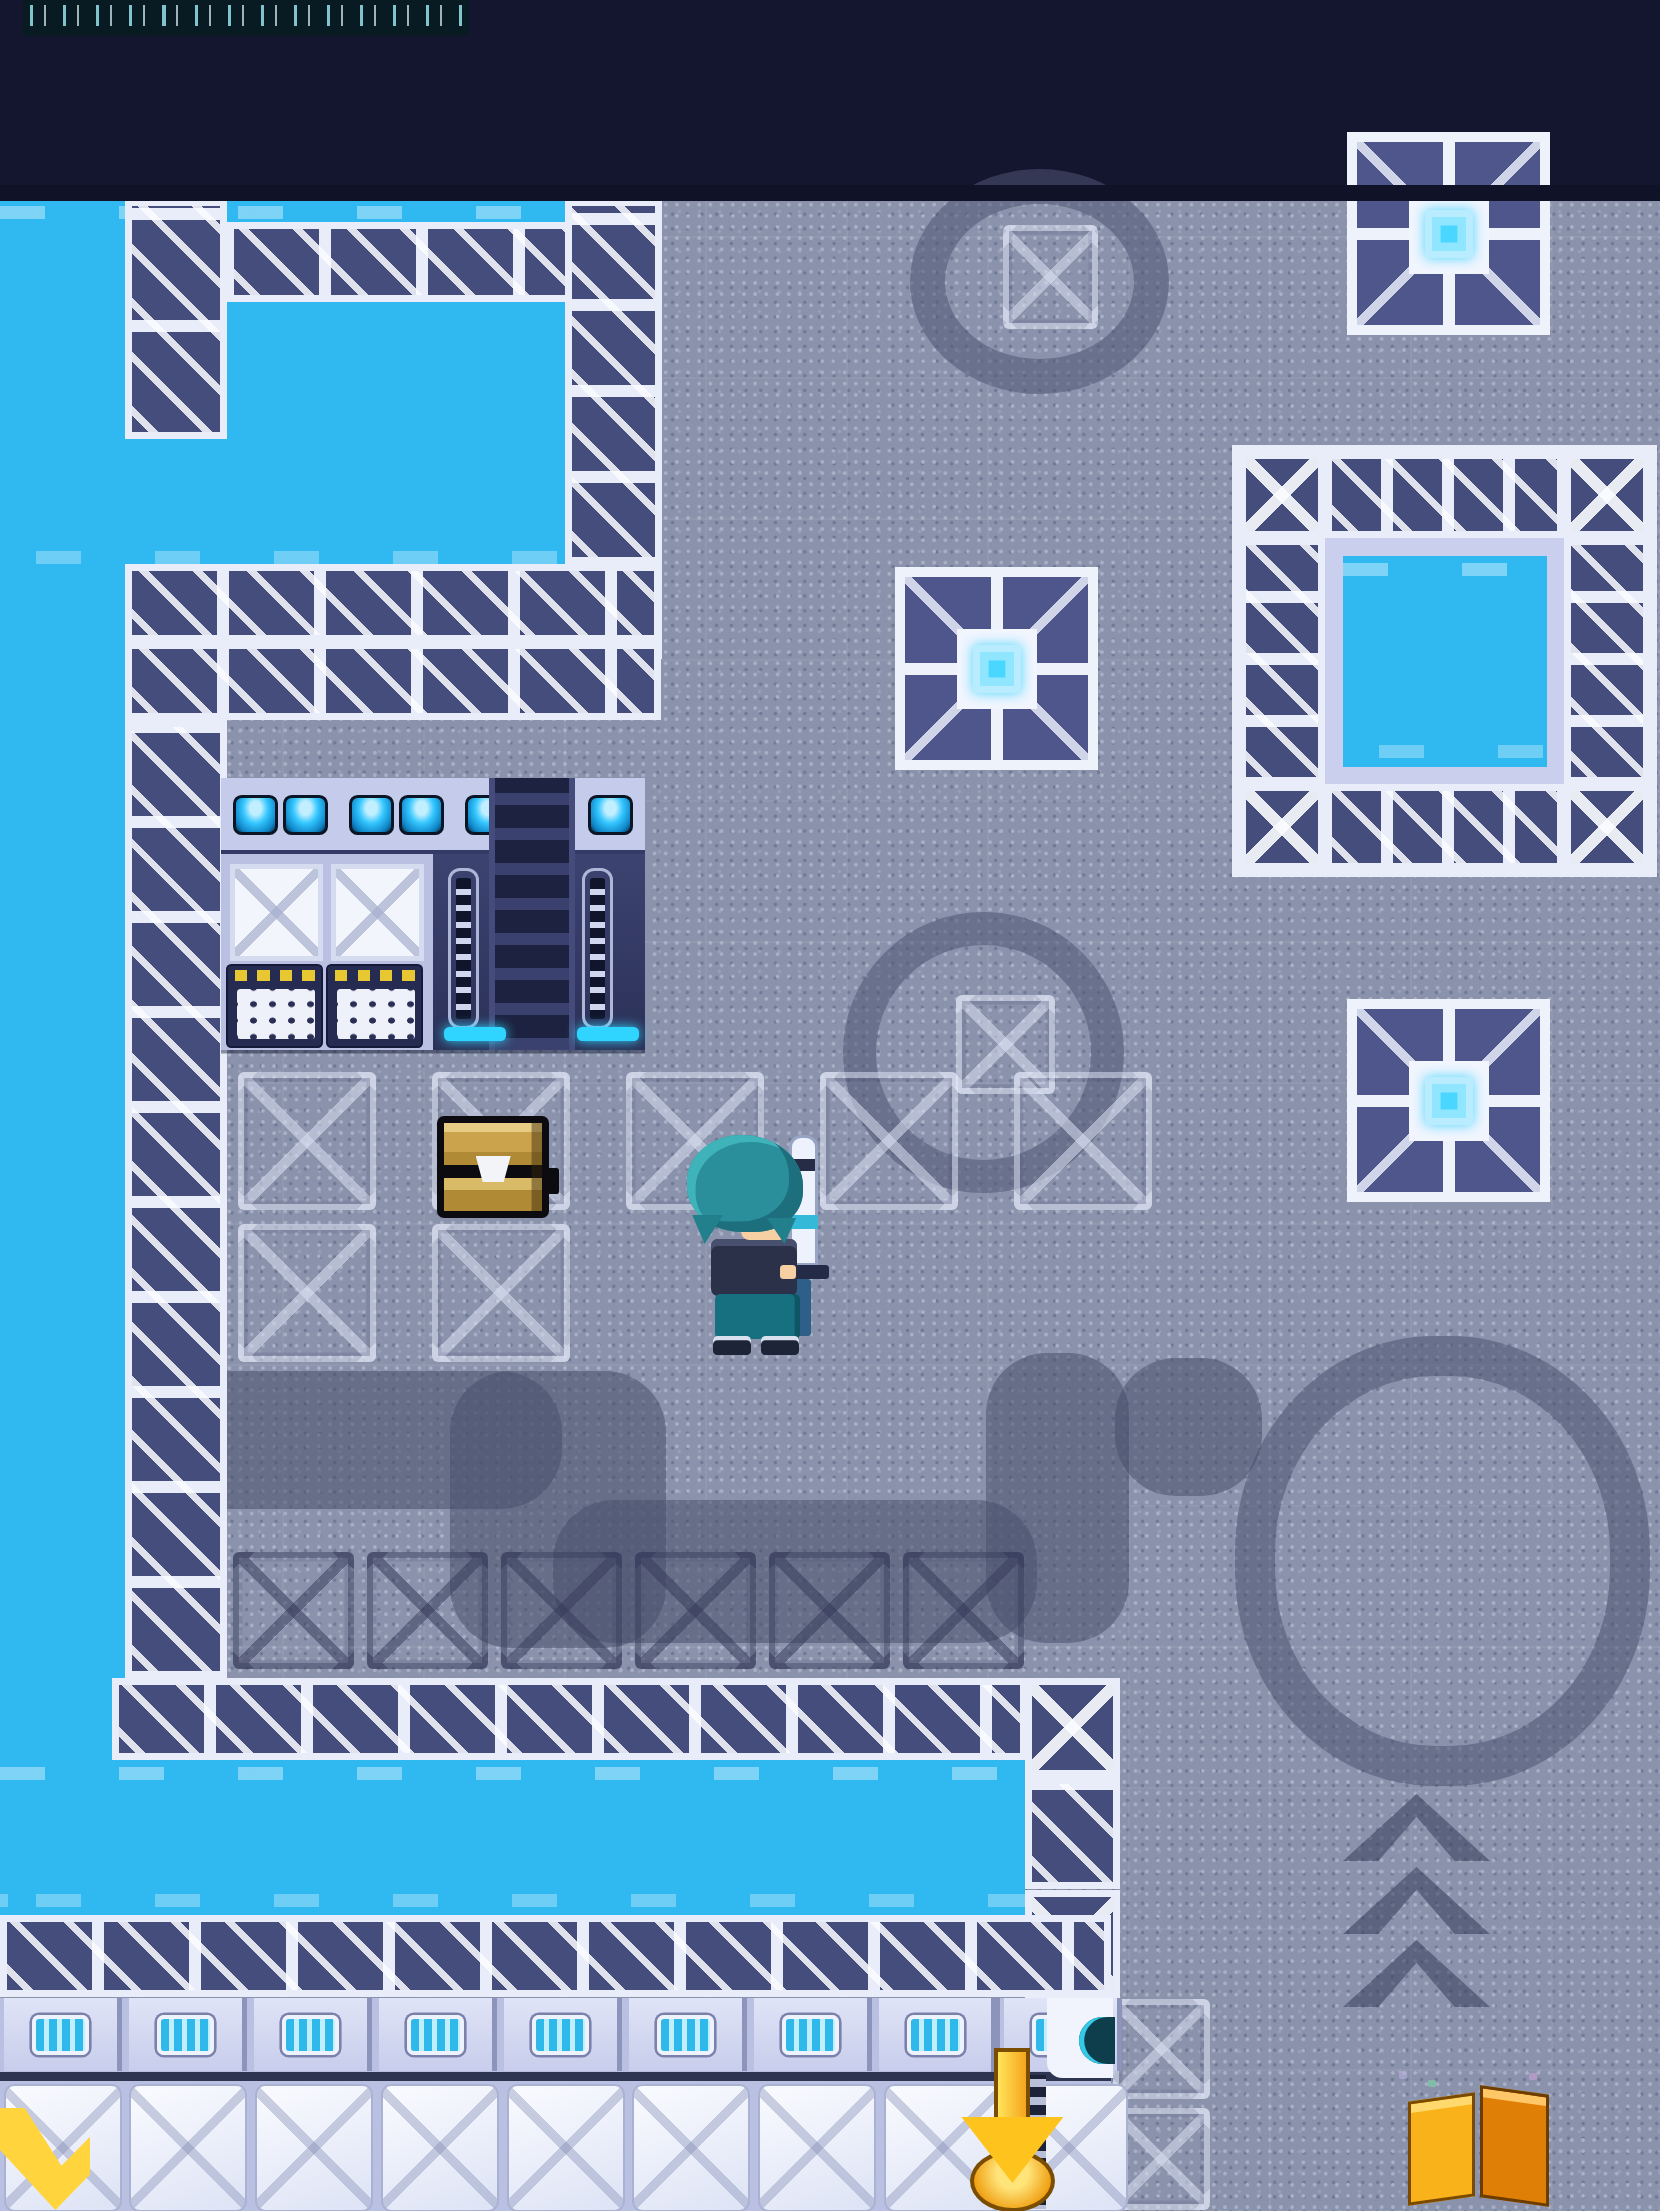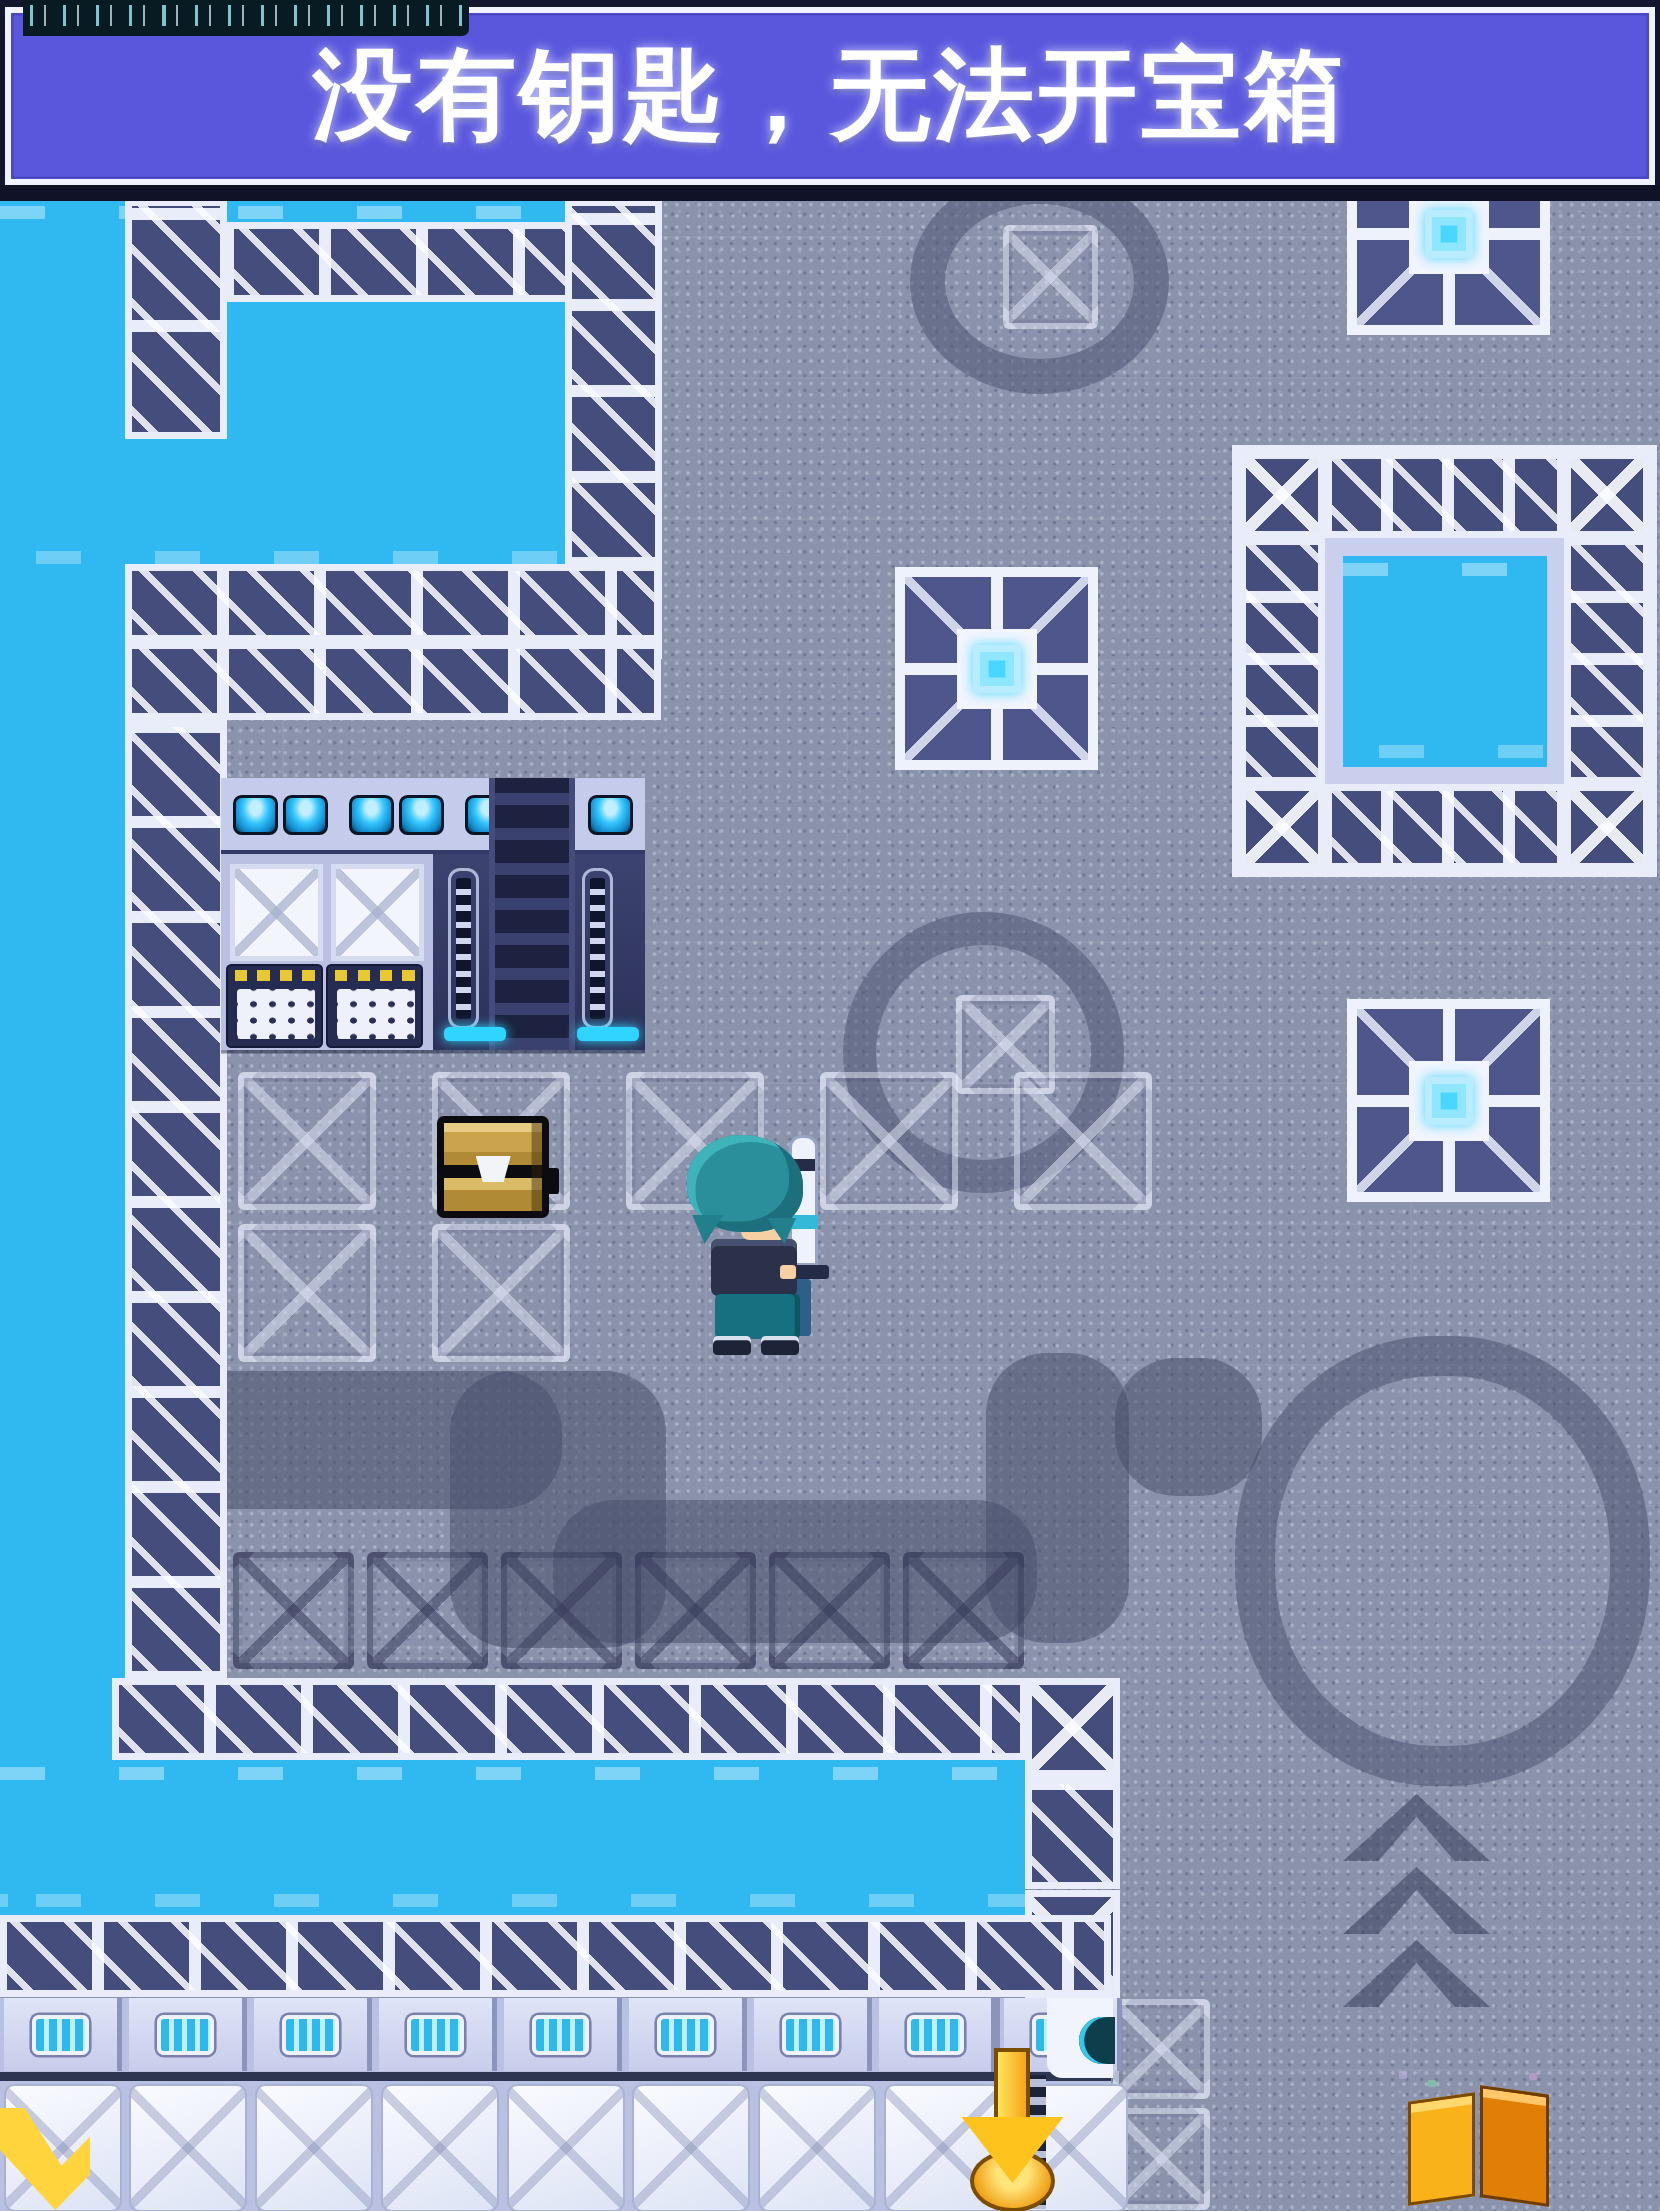--- a/index.html
+++ b/index.html
@@ -386,19 +386,16 @@
     <div class="abs" id="loot-item" style="left:1399px;top:1872px;width:160px;height:141px;">
       <div class="l"></div>
       <div class="r"></div>
       <div class="spark" style="left:0;top:0;background:#b9aee0;"></div>
       <div class="spark" style="left:29px;top:8.6px;background:#7fd6a8;"></div>
       <div class="spark" style="left:130px;top:1.7px;background:#c9a0d8;"></div>
     </div>
   </div>
 
   <div id="banner-under"></div>
-  <div id="banner">
-    <span class="msg">没有钥匙，无法开宝箱</span>
-  </div>
   <div id="status-strip"></div>
 
 </div>
 
 
 </body></html>

